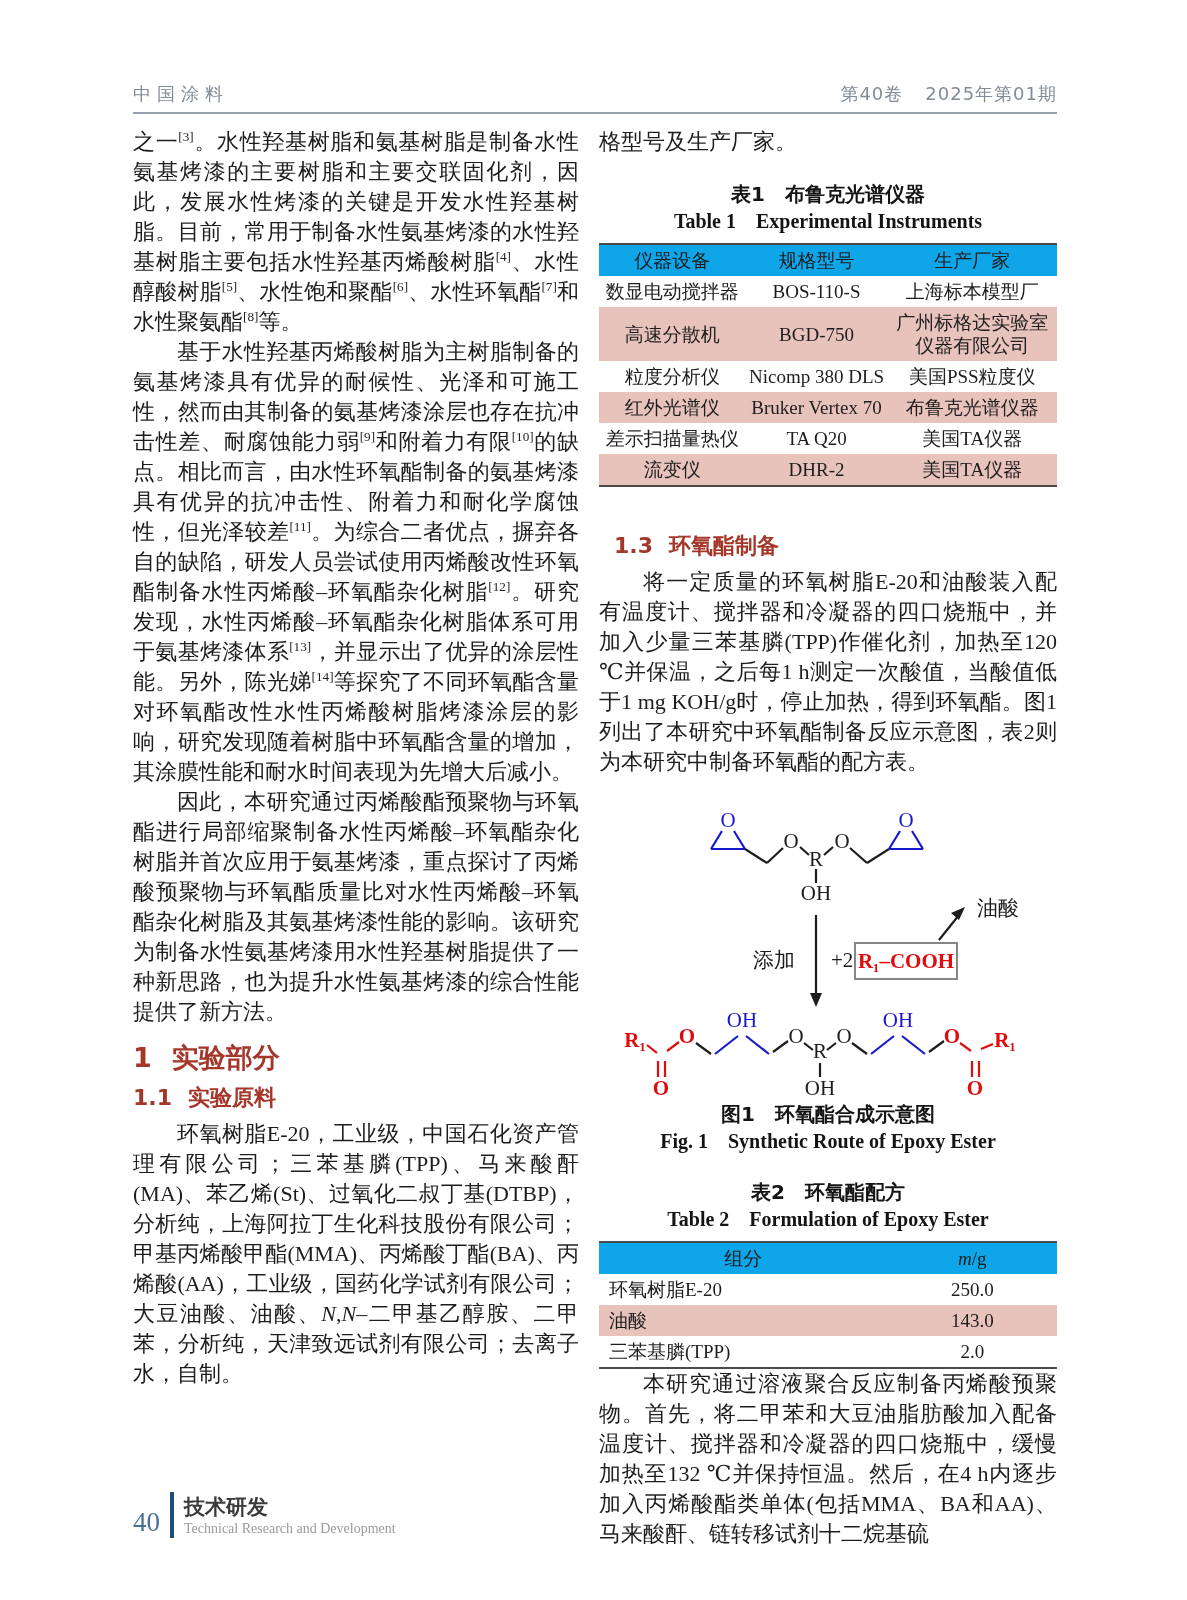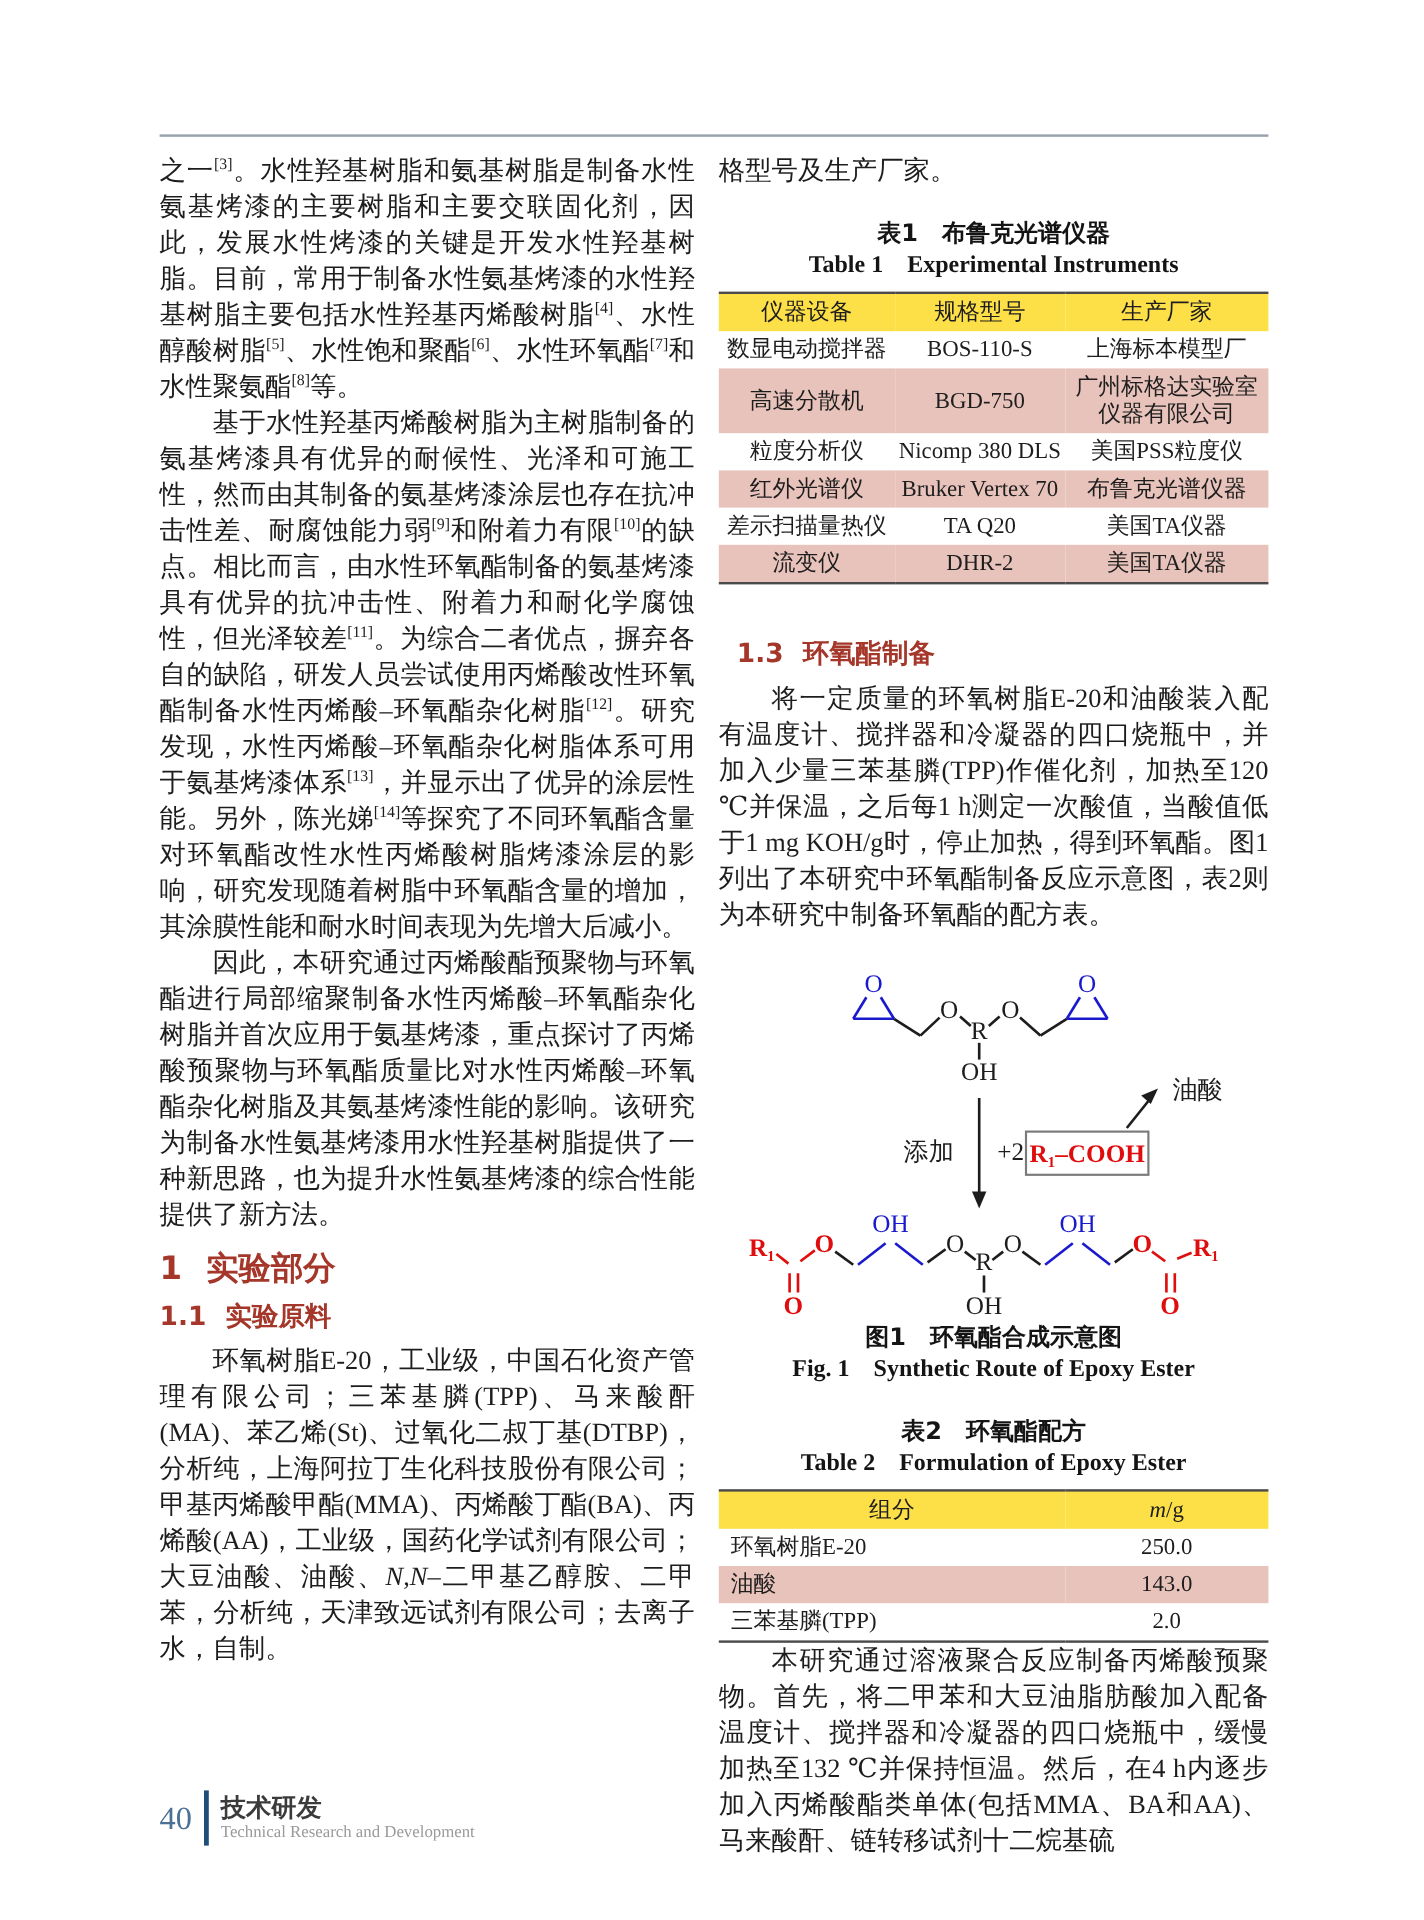--- a/index.html
+++ b/index.html
@@ -61,35 +61,35 @@
   .cap-en {
     text-align:center; font-weight:bold; font-size:20px; line-height:27px;
     font-family:"Liberation Serif","DejaVu Serif",serif; color:#141414;
     text-indent:0;
   }
   table.data {
     width:100%; border-collapse:collapse; margin-top:8px;
     font-size:19px; line-height:23px; text-align:center;
     border-top:2px solid #4a4a4a; border-bottom:2px solid #4a4a4a;
   }
-  table.data th { background:#fde047; font-weight:normal; padding:4px 2px; }
+  table.data th { background:#0ea5e9; font-weight:normal; padding:4px 2px; }
   table.data td { padding:4px 2px; }
   table.data tr.alt td { background:#e8c3bb; }
   table.data .lefted { text-align:left; padding-left:10px; }
   td i, th i { font-family:"Liberation Serif","DejaVu Serif",serif; }
 
   
   .fig-block { margin-top:10px; }
   .fig-block svg { display:block; margin:0 auto; }
   .fig-caps { margin-top:2px; }
 
   
   .page-footer {
     position:absolute; left:133px; top:1492px;
-    display:flex; align-items:center; gap:10px;
+    display:flex; align-items:flex-end; gap:10px;
   }
   .page-num {
     font-family:"Liberation Serif","DejaVu Serif",serif;
     font-size:27px; color:#4a7096;
   }
   .footer-bar { width:4px; height:46px; background:#1f4e79; }
   .footer-zh {
     font-family:"DejaVu Sans","Liberation Sans",sans-serif;
     font-size:21px; font-weight:bold; color:#3b3b3b; line-height:24px;
   }
@@ -103,20 +103,27 @@
   .atom-b { fill:#1a1acd; }
   .atom-k { fill:#1d1d1d; }
   .atom-r { fill:#df0d0d; font-weight:bold; }
   .cn-label { font-family:"Liberation Serif","DejaVu Serif",serif; font-size:21px; fill:#1d1d1d; }
 </style>
 </head>
 <body>
 
 <div class="page">
 
+  <div class="page-header">
+    <span class="journal-name">中国涂料</span>
+    <span class="issue-info">
+      <span>第40卷</span>
+      <span>2025年第01期</span>
+    </span>
+  </div>
   <div class="header-rule"></div>
 
   <div class="col col-left">
     <p class="body no-indent">之一<sup>[3]</sup>。水性羟基树脂和氨基树脂是制备水性氨基烤漆的主要树脂和主要交联固化剂，因此，发展水性烤漆的关键是开发水性羟基树脂。目前，常用于制备水性氨基烤漆的水性羟基树脂主要包括水性羟基丙烯酸树脂<sup>[4]</sup>、水性醇酸树脂<sup>[5]</sup>、水性饱和聚酯<sup>[6]</sup>、水性环氧酯<sup>[7]</sup>和水性聚氨酯<sup>[8]</sup>等。</p>
     <p class="body">基于水性羟基丙烯酸树脂为主树脂制备的氨基烤漆具有优异的耐候性、光泽和可施工性，然而由其制备的氨基烤漆涂层也存在抗冲击性差、耐腐蚀能力弱<sup>[9]</sup>和附着力有限<sup>[10]</sup>的缺点。相比而言，由水性环氧酯制备的氨基烤漆具有优异的抗冲击性、附着力和耐化学腐蚀性，但光泽较差<sup>[11]</sup>。为综合二者优点，摒弃各自的缺陷，研发人员尝试使用丙烯酸改性环氧酯制备水性丙烯酸–环氧酯杂化树脂<sup>[12]</sup>。研究发现，水性丙烯酸–环氧酯杂化树脂体系可用于氨基烤漆体系<sup>[13]</sup>，并显示出了优异的涂层性能。另外，陈光娣<sup>[14]</sup>等探究了不同环氧酯含量对环氧酯改性水性丙烯酸树脂烤漆涂层的影响，研究发现随着树脂中环氧酯含量的增加，其涂膜性能和耐水时间表现为先增大后减小。</p>
     <p class="body">因此，本研究通过丙烯酸酯预聚物与环氧酯进行局部缩聚制备水性丙烯酸–环氧酯杂化树脂并首次应用于氨基烤漆，重点探讨了丙烯酸预聚物与环氧酯质量比对水性丙烯酸–环氧酯杂化树脂及其氨基烤漆性能的影响。该研究为制备水性氨基烤漆用水性羟基树脂提供了一种新思路，也为提升水性氨基烤漆的综合性能提供了新方法。</p>
 
     <h2 class="sec1">
       <span>1</span>
       <span>实验部分</span>

